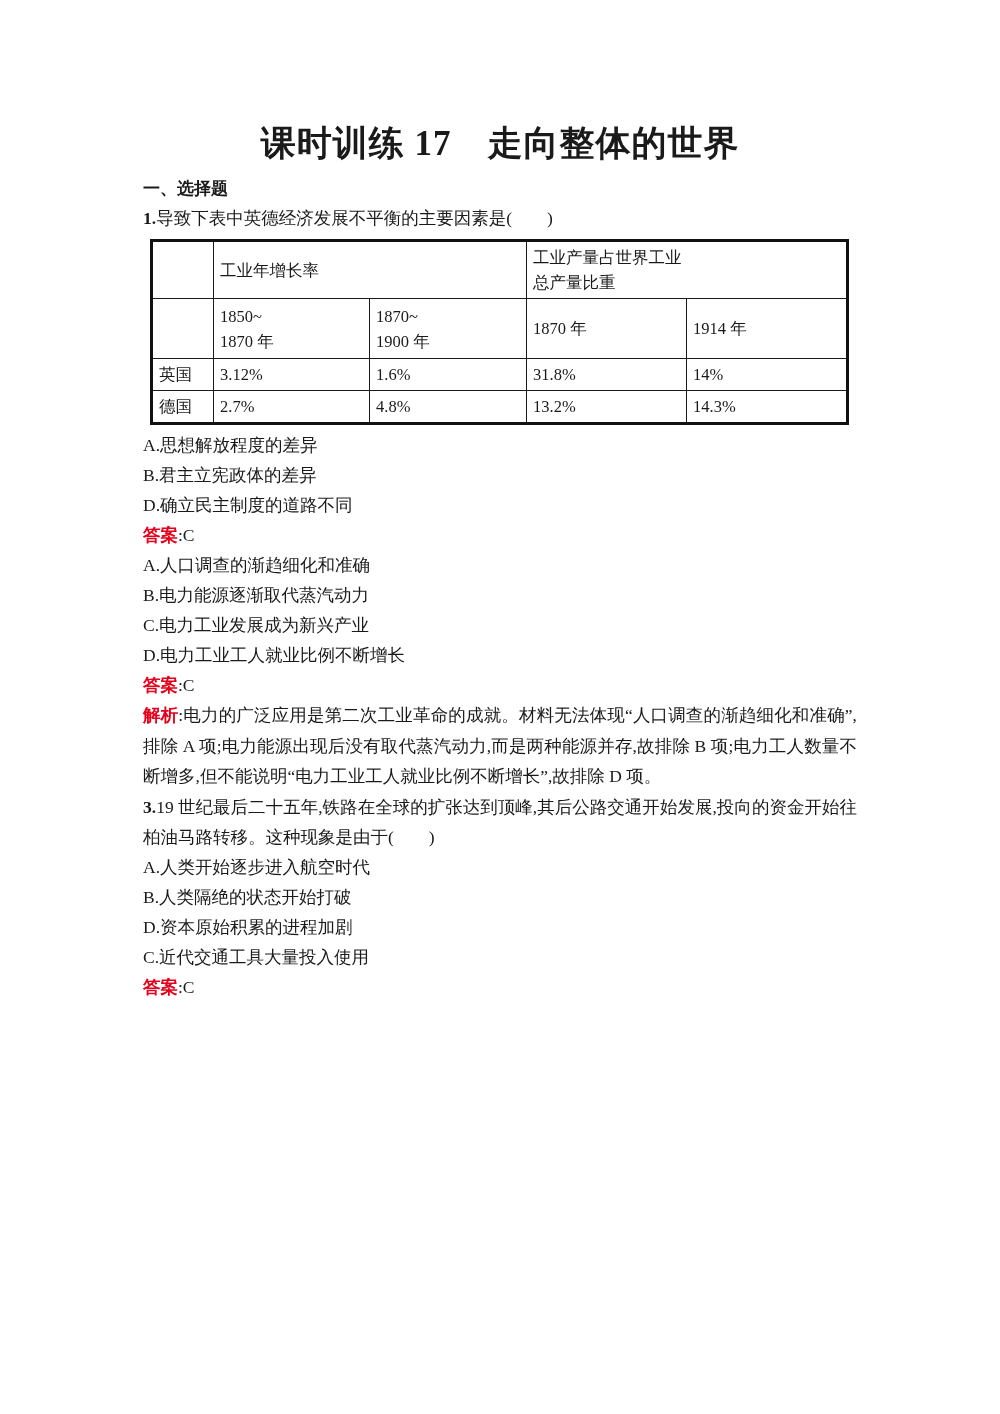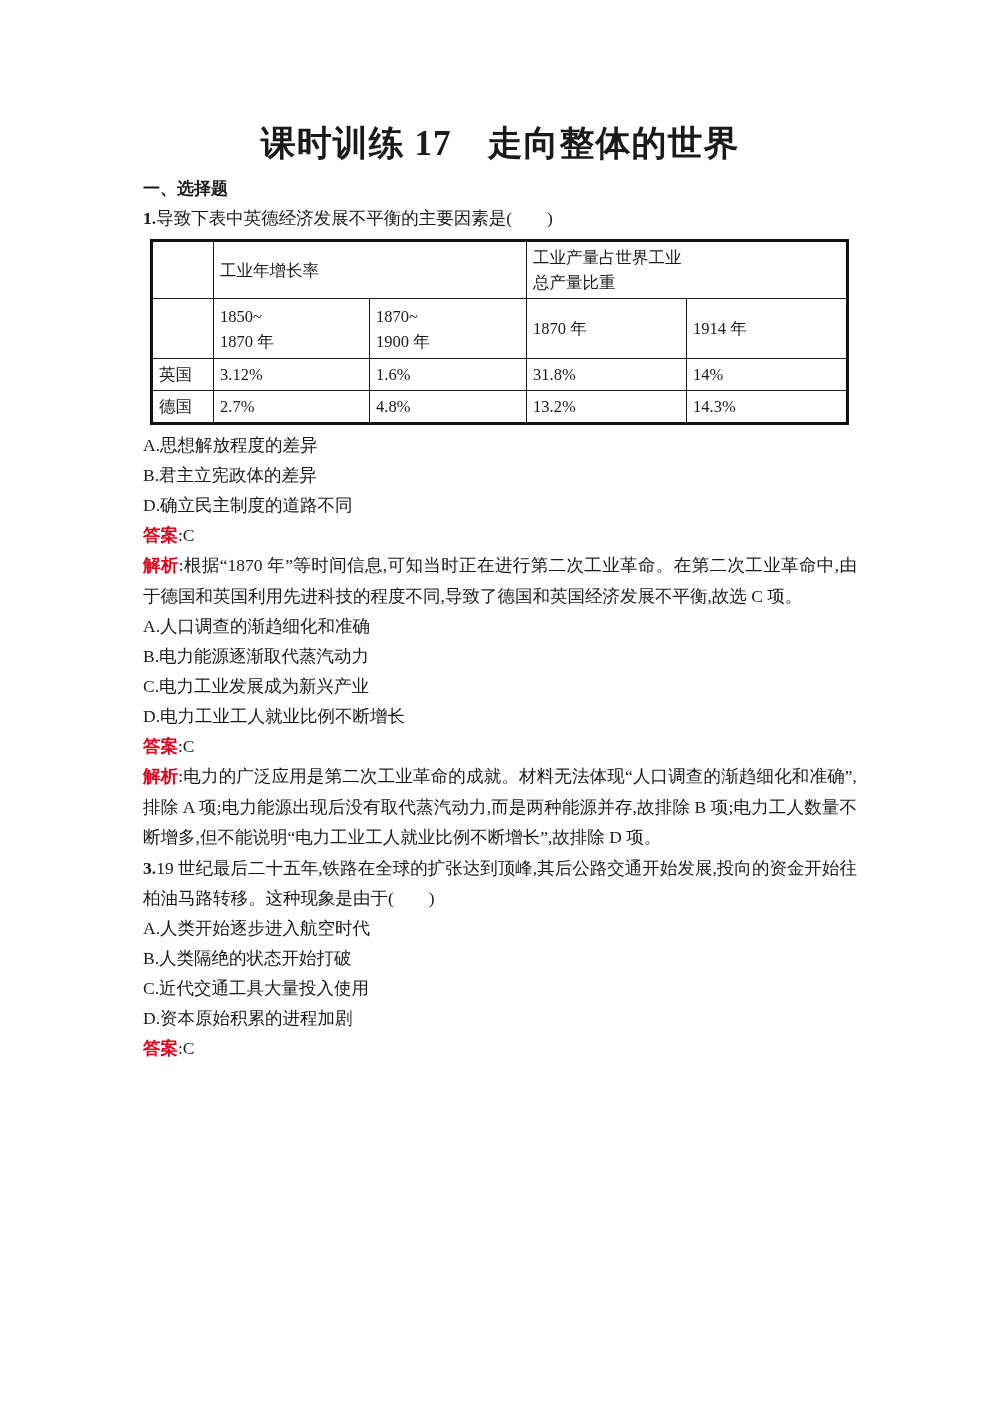--- a/index.html
+++ b/index.html
@@ -170,30 +170,29 @@
             <td>14.3%</td>
           </tr>
         </tbody>
       </table>
     </div>
 
     <p class="opt">A.思想解放程度的差异</p>
     <p class="opt">B.君主立宪政体的差异</p>
     <p class="opt">D.确立民主制度的道路不同</p>
     <p class="ansline"><span class="lbl-red">答案</span><span>:C</span></p>
-    <p class="explain"><span class="lbl-red">解析</span><span>:根据“1870 年”等时间信息,可知当时正在进行第二次工业革命。在第二次工业革命中,由于德国和英国利用先进科技的程度不同,导致了德国和英国经济发展不平衡,故选 C 项。</span></p>
 
     <p class="opt">A.人口调查的渐趋细化和准确</p>
     <p class="opt">B.电力能源逐渐取代蒸汽动力</p>
     <p class="opt">C.电力工业发展成为新兴产业</p>
     <p class="opt">D.电力工业工人就业比例不断增长</p>
     <p class="ansline"><span class="lbl-red">答案</span><span>:C</span></p>
     <p class="explain"><span class="lbl-red">解析</span><span>:电力的广泛应用是第二次工业革命的成就。材料无法体现“人口调查的渐趋细化和准确”,排除 A 项;电力能源出现后没有取代蒸汽动力,而是两种能源并存,故排除 B 项;电力工人数量不断增多,但不能说明“电力工业工人就业比例不断增长”,故排除 D 项。</span></p>
 
     <p class="qstem"><span class="qnum">3.</span><span>19 世纪最后二十五年,铁路在全球的扩张达到顶峰,其后公路交通开始发展,投向的资金开始往柏油马路转移。这种现象是由于(　　)</span></p>
     <p class="opt">A.人类开始逐步进入航空时代</p>
     <p class="opt">B.人类隔绝的状态开始打破</p>
+    <p class="opt">D.资本原始积累的进程加剧</p>
     <p class="opt">C.近代交通工具大量投入使用</p>
-    <p class="opt">D.资本原始积累的进程加剧</p>
     <p class="ansline"><span class="lbl-red">答案</span><span>:C</span></p>
 
   </div>
 </div>
 
 </body></html>

